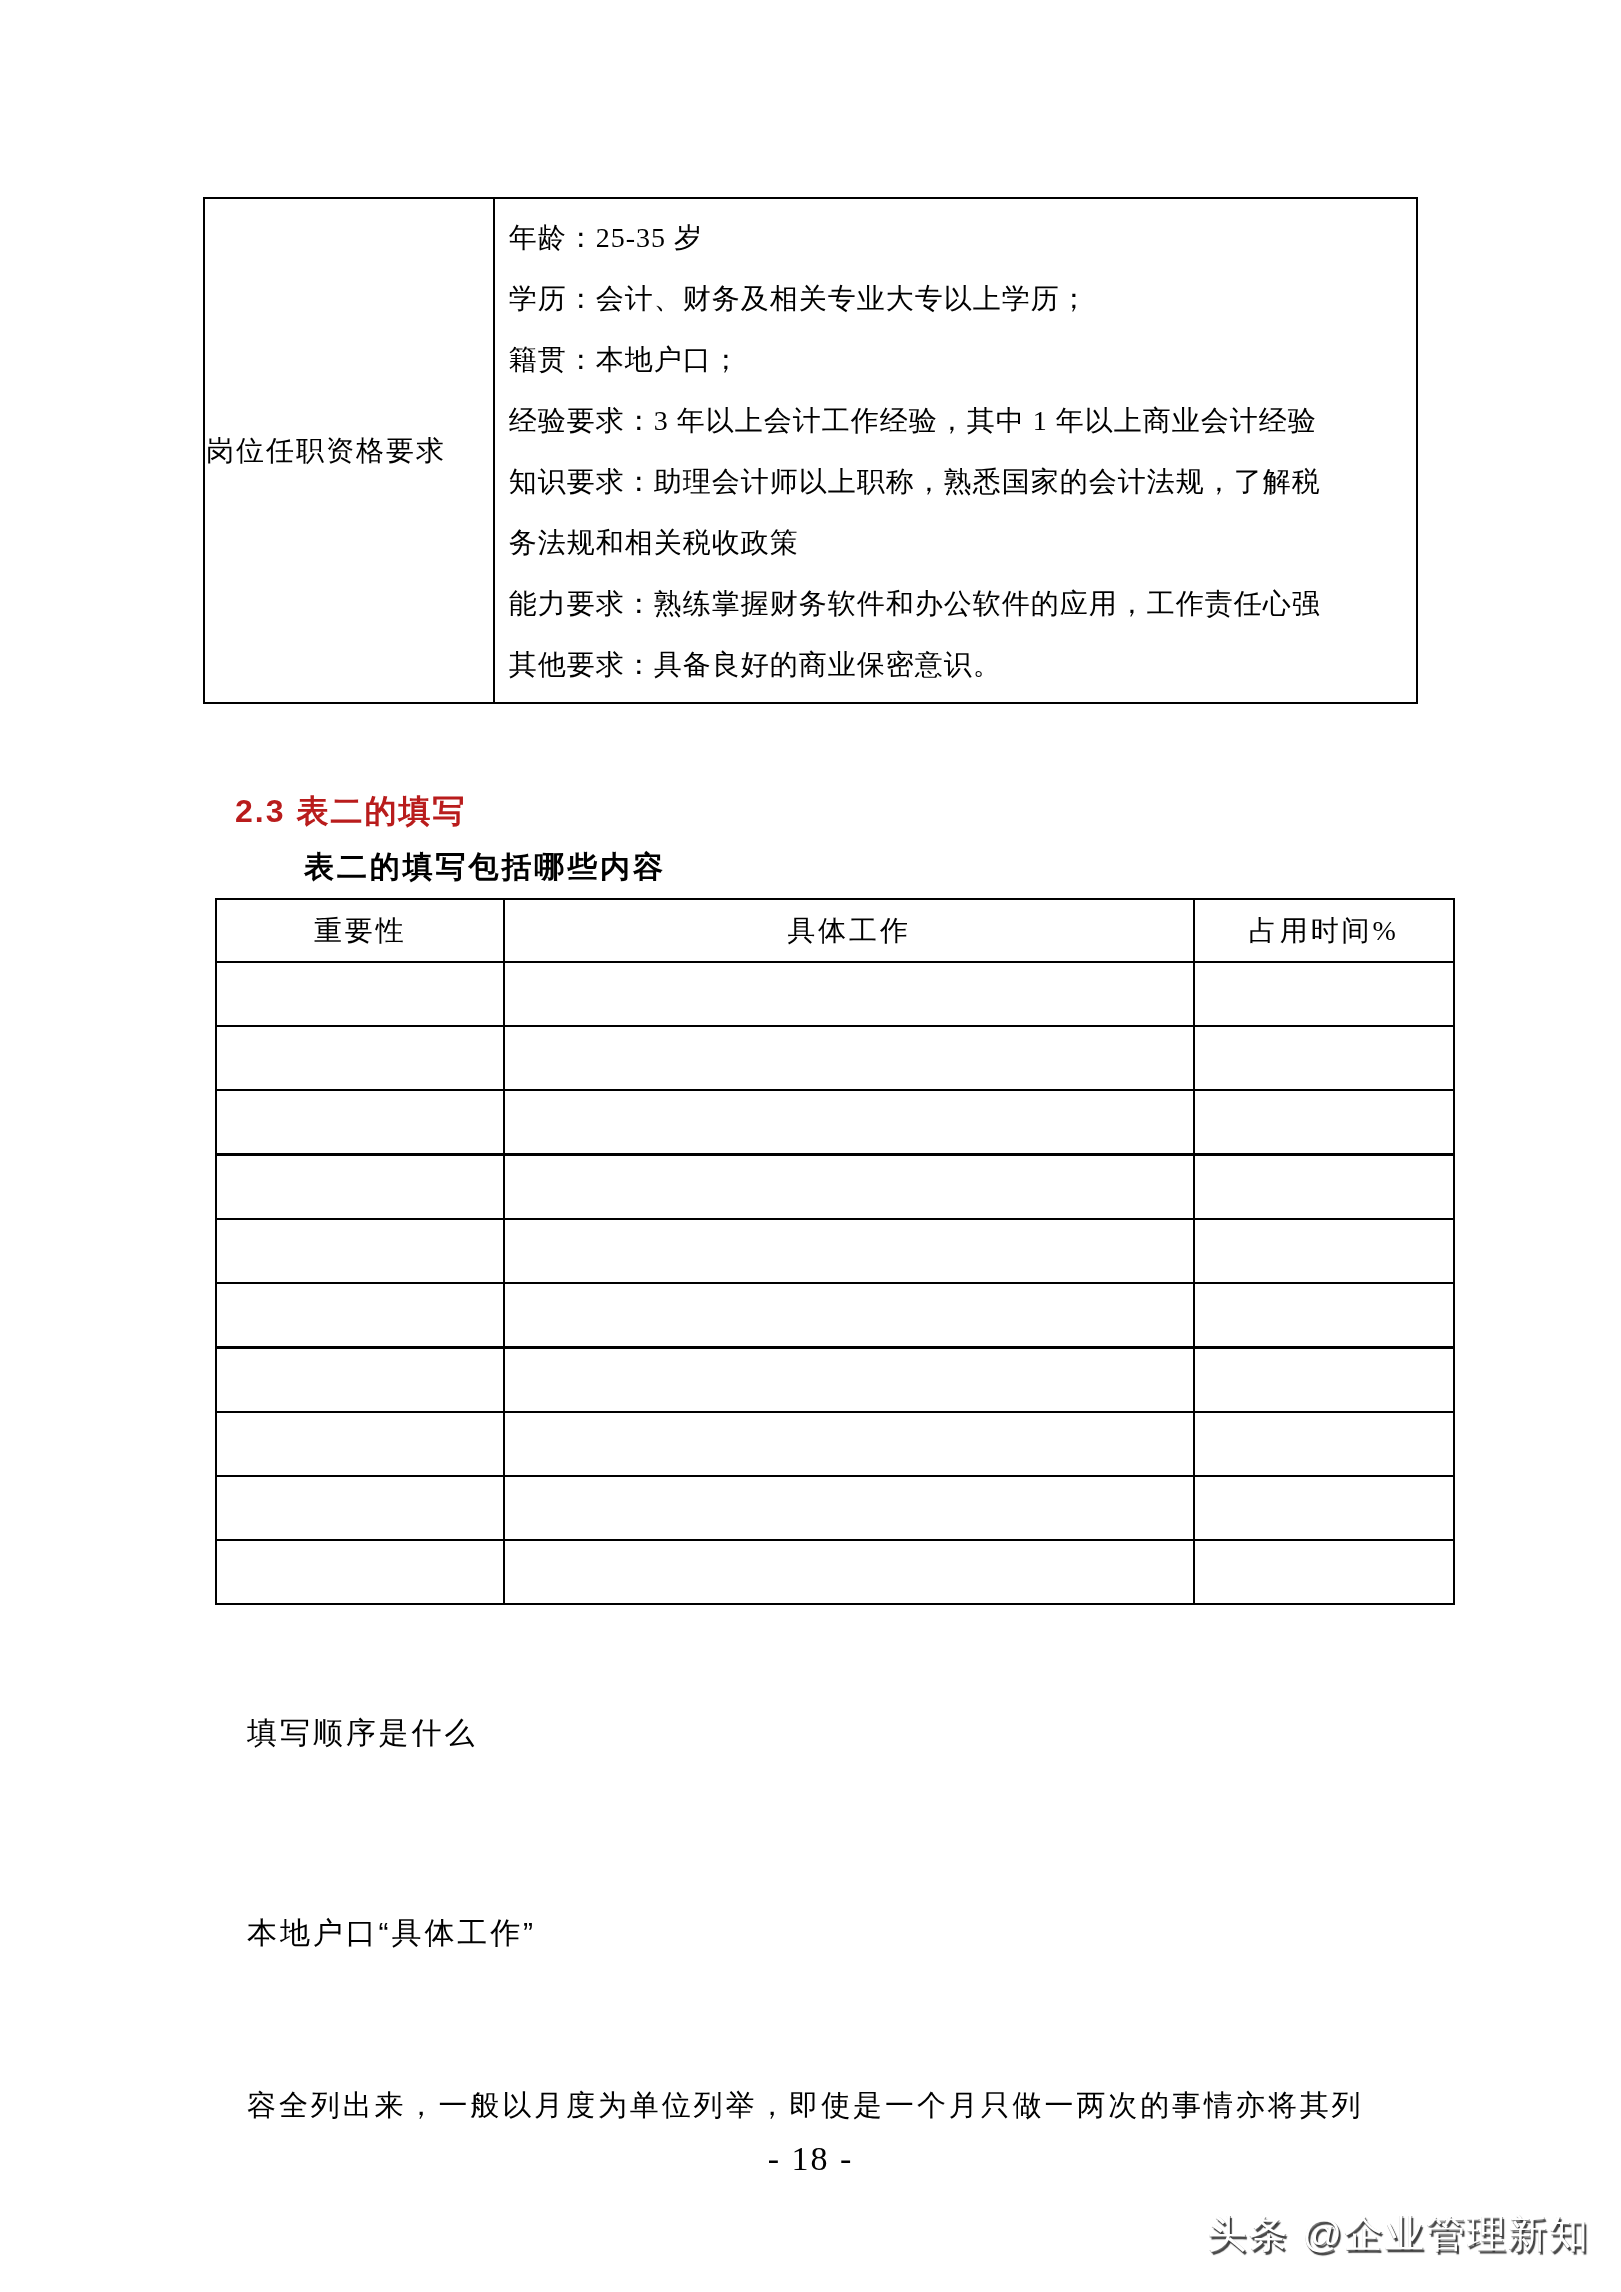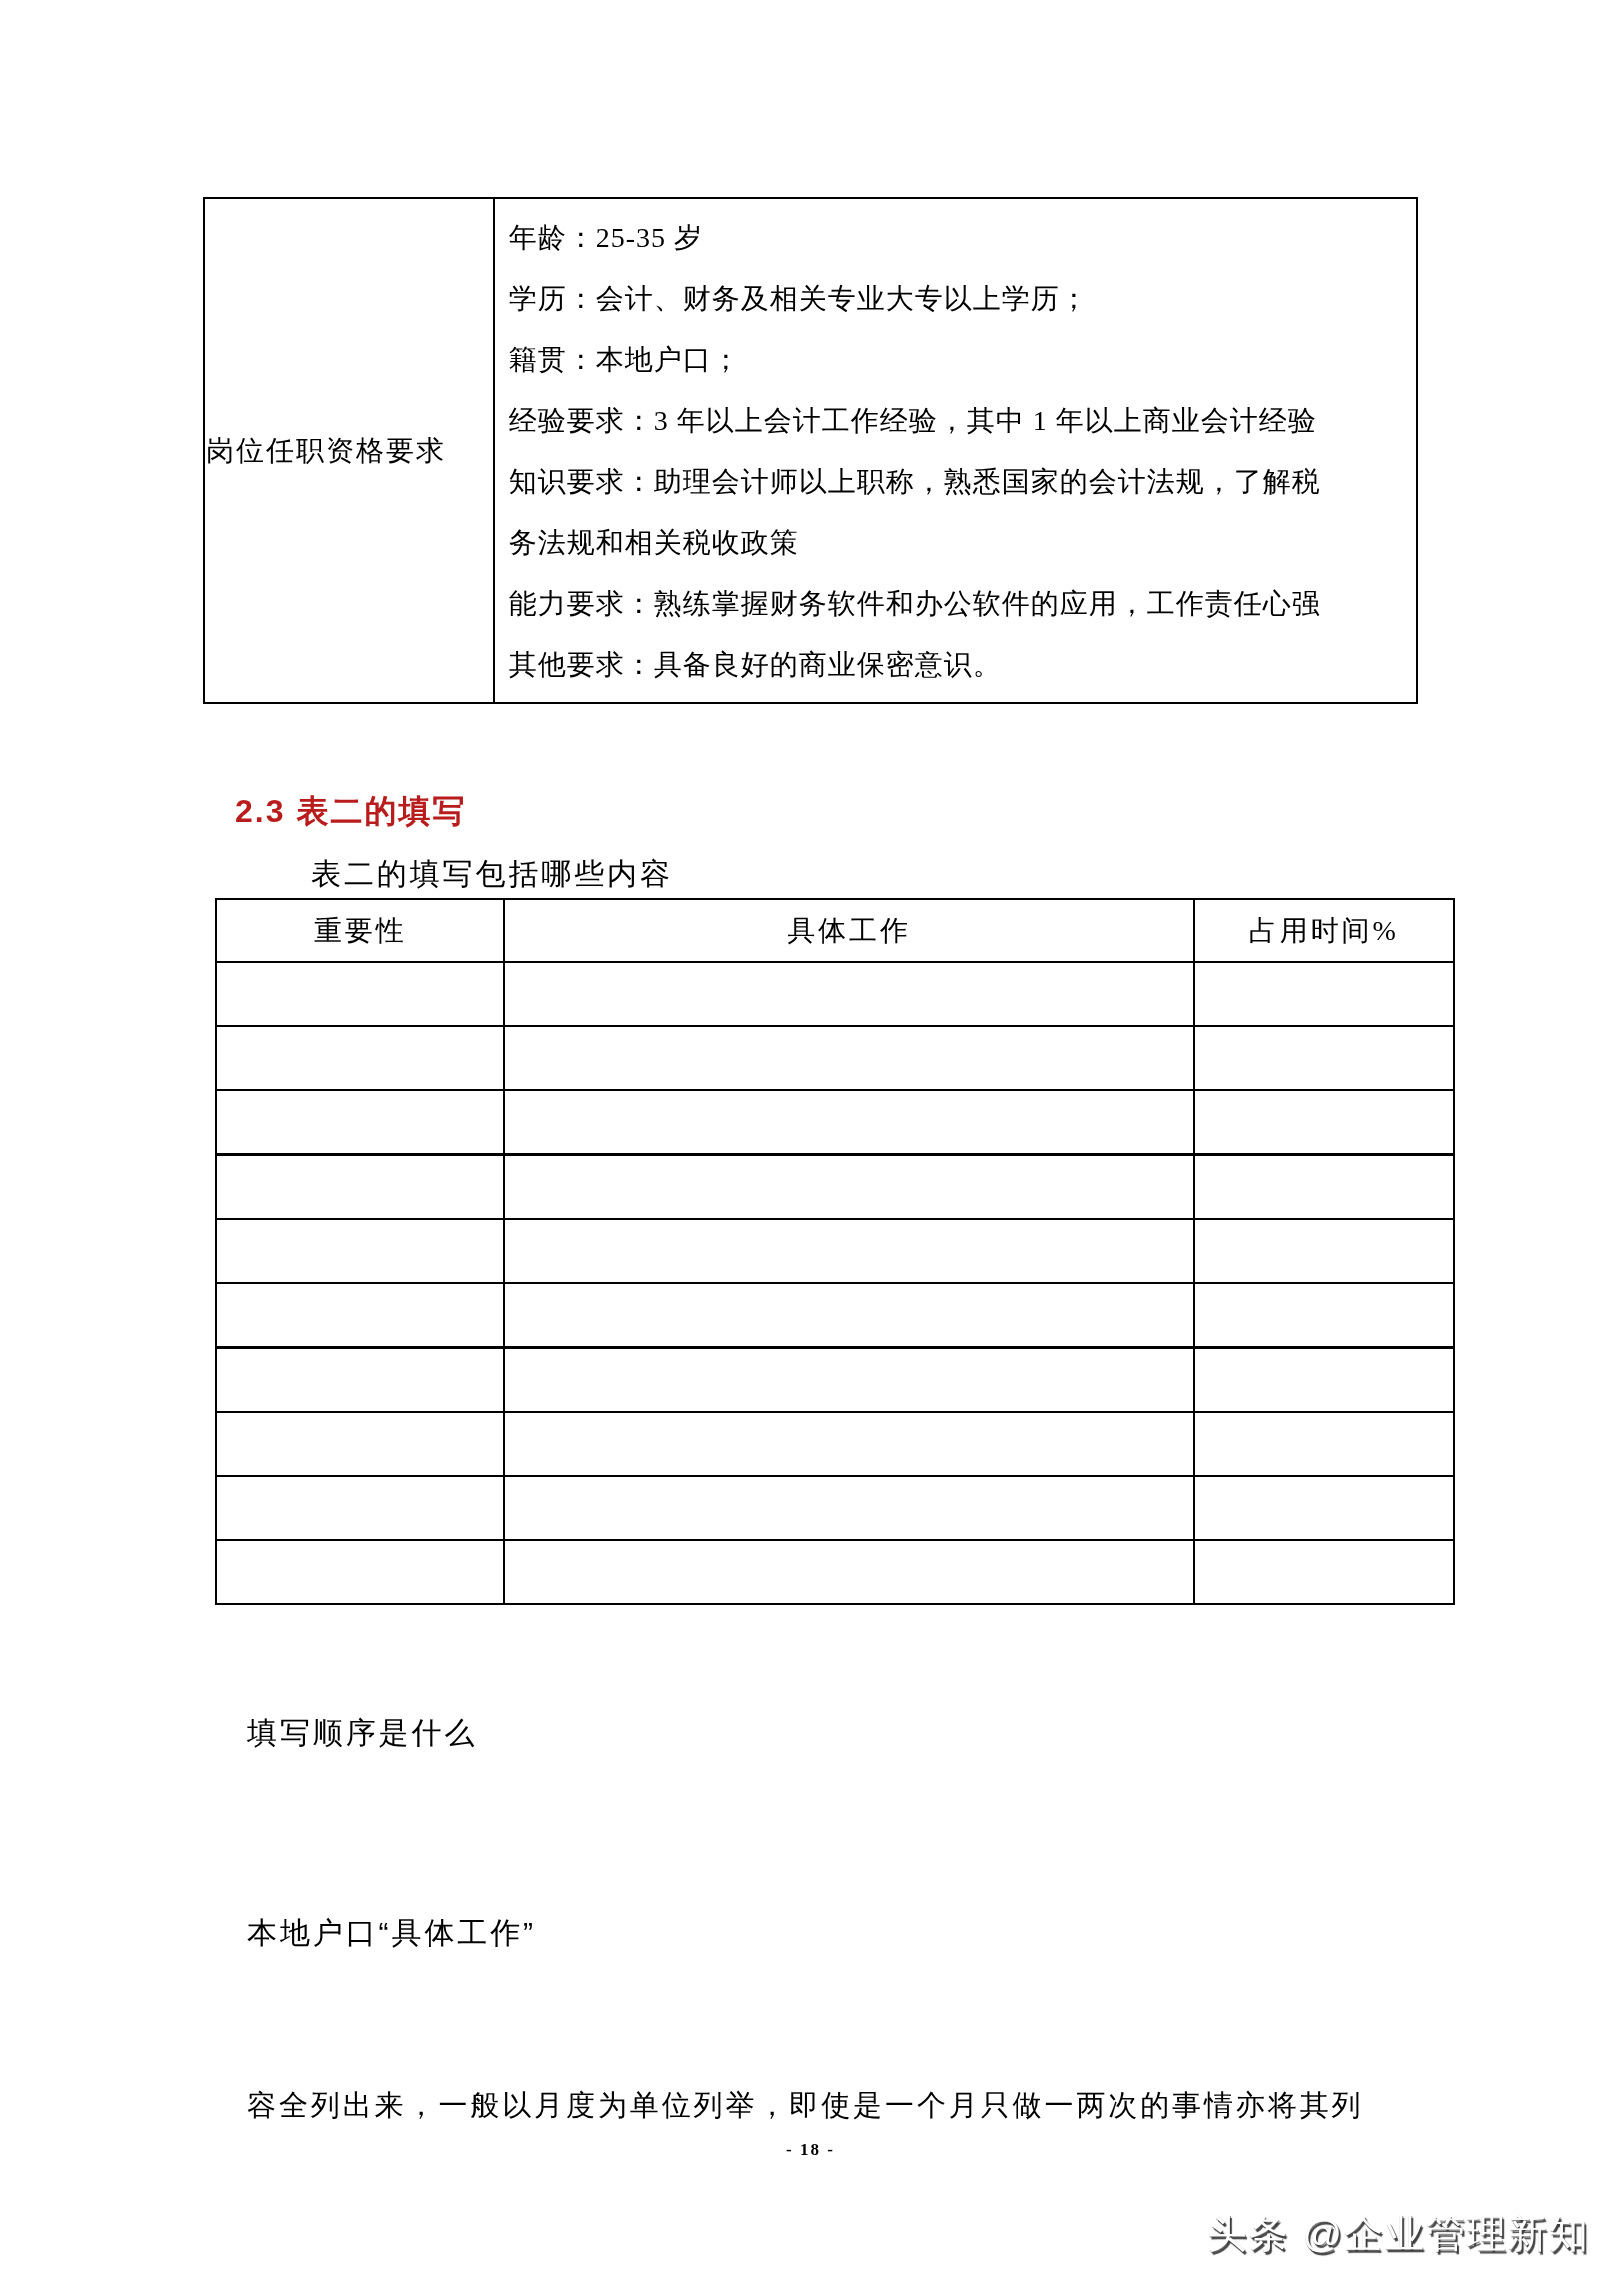--- a/index.html
+++ b/index.html
@@ -57,23 +57,23 @@
     font-family: "Liberation Sans", sans-serif;
     font-weight: bold;
     font-size: 32px;
     letter-spacing: 2px;
     color: #b91c1c;
   }
   .sec-subtitle {
     position: absolute;
     left: 304px;
     top: 847px;
-    margin: 7px;
-    font-family: "Liberation Sans", sans-serif;
-    font-weight: normal;
+    margin: 0;
+    font-family: "Liberation Sans", sans-serif;
+    font-weight: bold;
     font-size: 30px;
     letter-spacing: 2.9px;
     color: #000000;
   }
 
   
   .form-table {
     position: absolute;
     left: 215px;
     top: 898px;
@@ -132,24 +132,23 @@
   .qa2-line1   { top: 2000px; left: 312px; }
   .qa2-line2   { top: 2086px; left: 247px; }
 
   
   .page-number {
     position: absolute;
     left: 0;
     top: 2140px;
     width: 100%;
     text-align: center;
-    font-size: 17px;
-    letter-spacing: 2px;
-    color: #000000;
-    font-weight: bold;
+    font-size: 34px;
+    letter-spacing: 2px;
+    color: #000000;
   }
   .watermark {
     position: absolute;
     right: 31px;
     top: 2207px;
     font-family: "Liberation Sans", sans-serif;
     font-weight: normal;
     font-size: 39px;
     letter-spacing: 2px;
     color: #ffffff;

